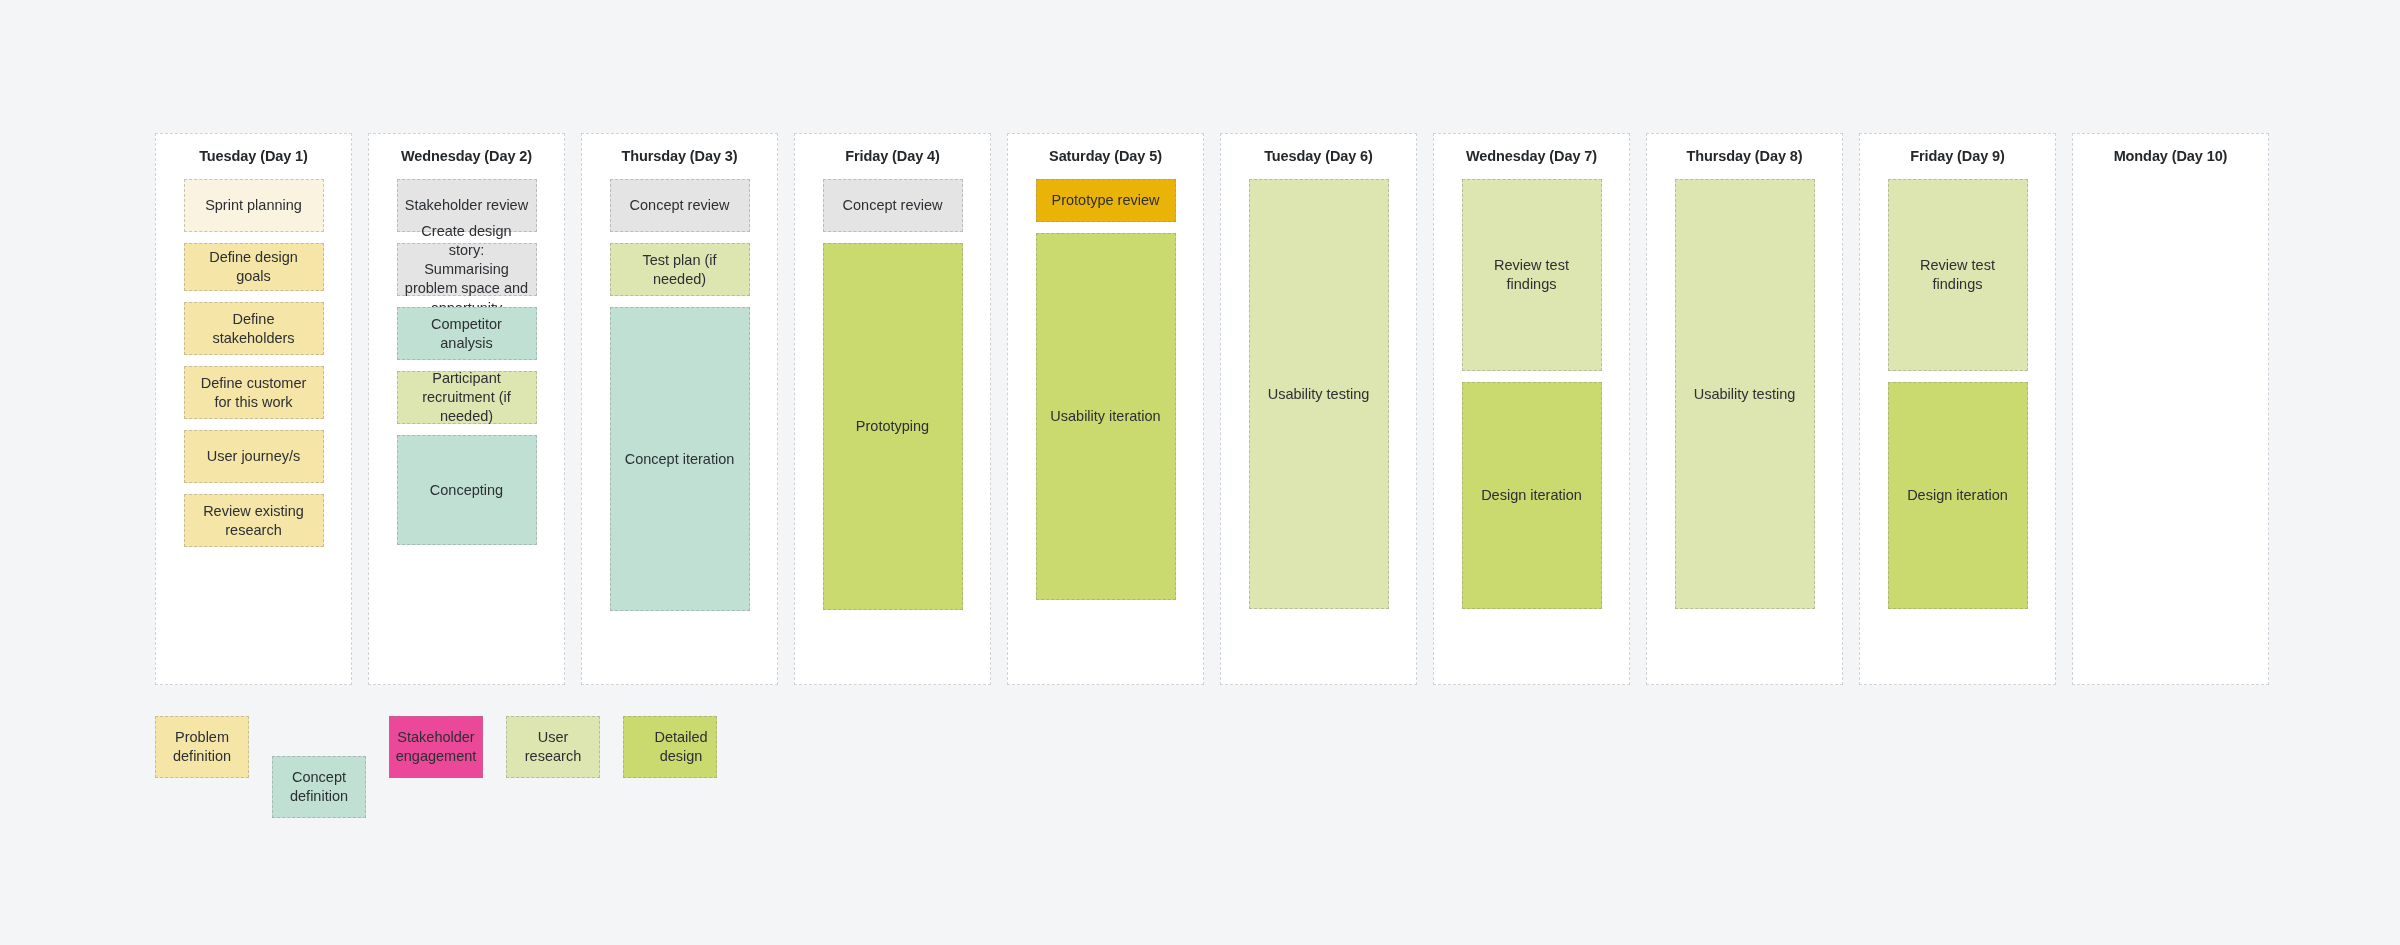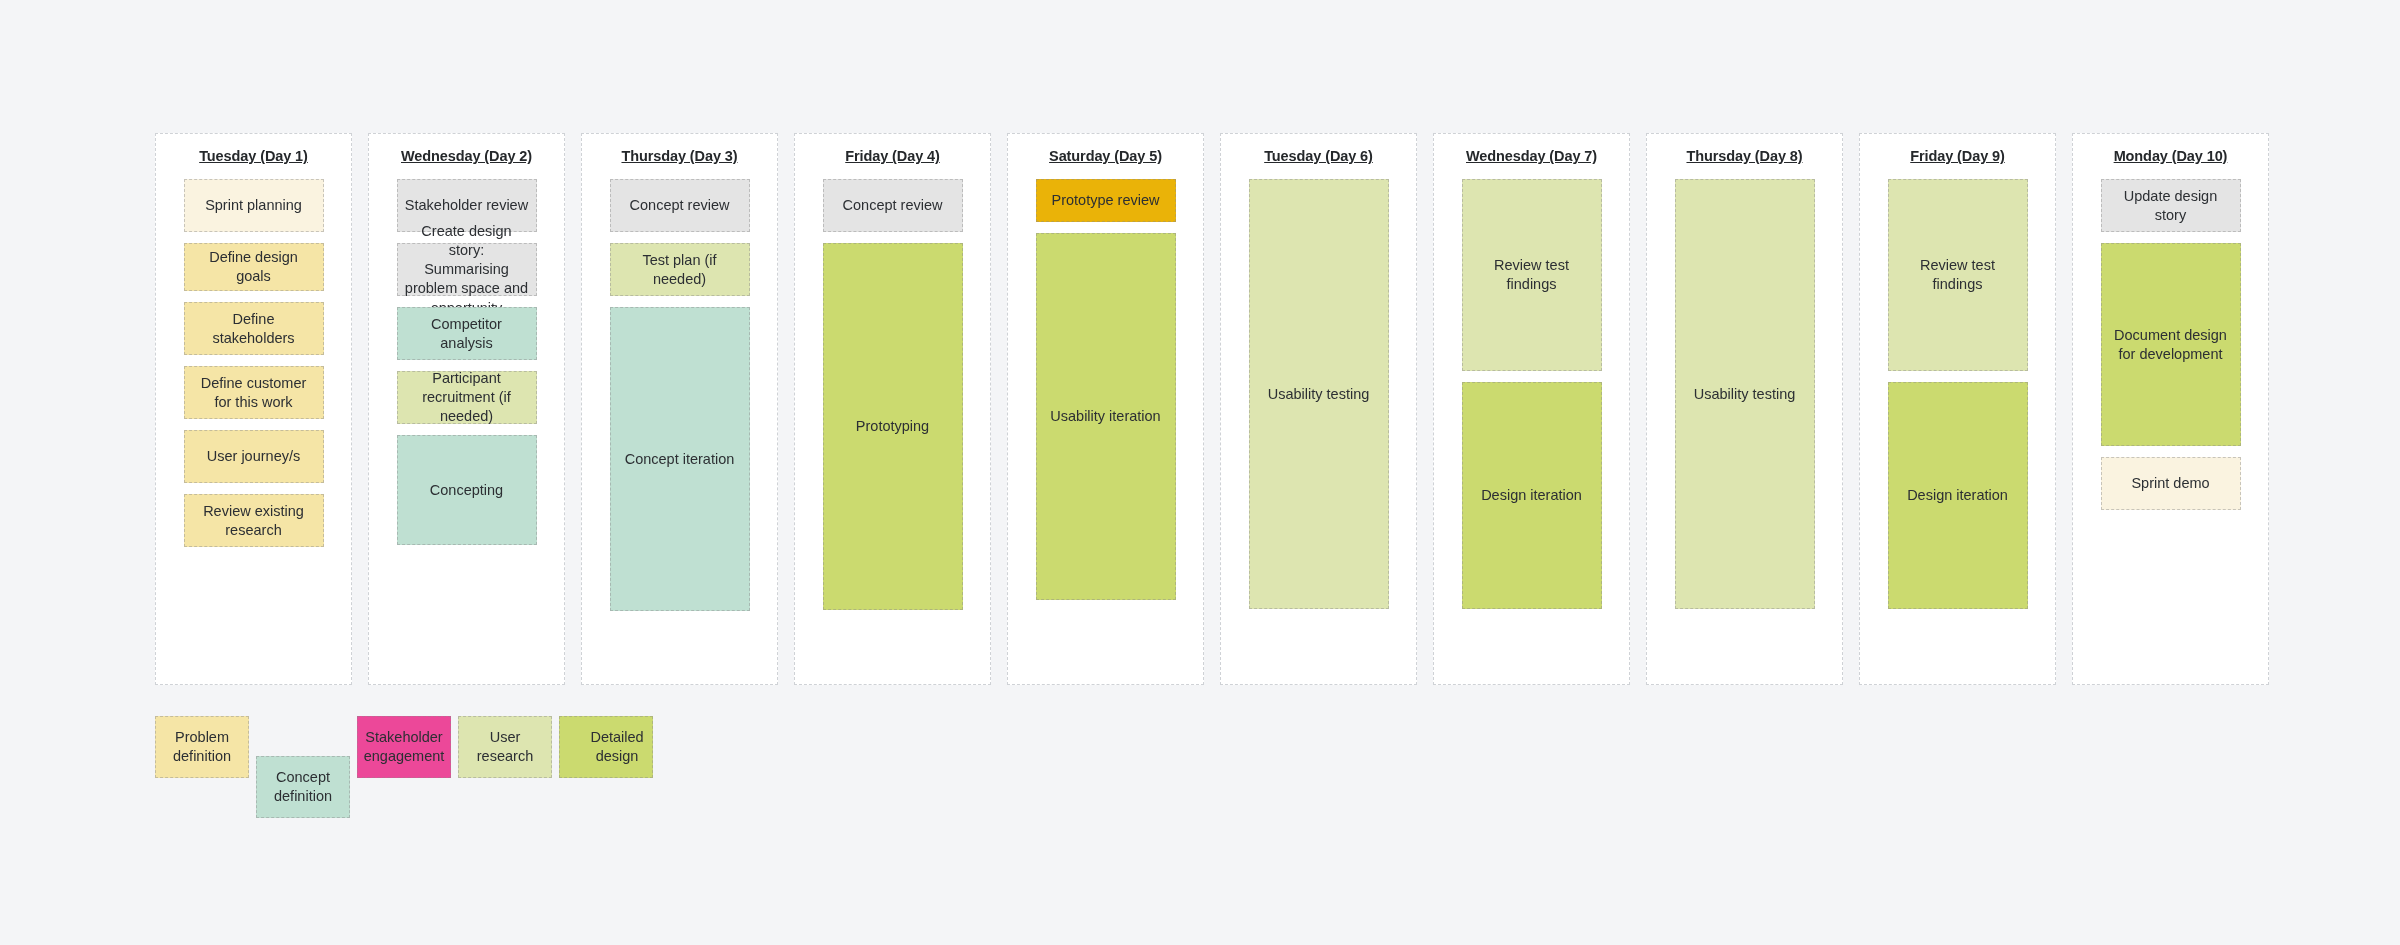--- a/index.html
+++ b/index.html
@@ -38,21 +38,20 @@
 
   .day-header {
     font-size: 14.5px;
     font-weight: bold;
     color: #25282B;
     letter-spacing: -0.1px;
     text-align: center;
     margin-bottom: 14px;
     line-height: 1.2;
     width: 100%;
-    text-decoration: underline;
   }
 
   .cards {
     display: flex;
     flex-direction: column;
     align-items: center;
     width: 100%;
   }
 
   .card {
@@ -70,21 +69,21 @@
     margin-bottom: 11px;
     word-wrap: break-word;
   }
 
   .legend {
     position: absolute;
     left: 155px;
     top: 716px;
     display: flex;
     flex-direction: row;
-    gap: 7px;
+    gap: 23px;
   }
 
   .legend-item {
     height: 62px;
     box-sizing: border-box;
     border: 1px dashed rgba(140,140,140,0.45);
     display: flex;
     align-items: center;
     justify-content: center;
     text-align: center;
@@ -162,25 +161,20 @@
     </div>
     <div class="day-column">
       <div class="day-header">Friday (Day 9)</div>
       <div class="cards">
         <div class="card" style="background: rgb(221, 229, 176); height: 192px;">Review test findings</div>
         <div class="card" style="background: rgb(203, 218, 111); height: 227px;">Design iteration</div>
       </div>
     </div>
     <div class="day-column">
       <div class="day-header">Monday (Day 10)</div>
-      <div class="cards">
-        <div class="card" style="background: rgb(228, 228, 228); height: 53px;">Update design story</div>
-        <div class="card" style="background: rgb(203, 218, 111); height: 203px;">Document design for development</div>
-        <div class="card" style="background: rgb(250, 243, 224); height: 53px;">Sprint demo</div>
-      </div>
     </div>
   </div>
 <div class="legend">
     <div class="legend-item" style="background: rgb(245, 229, 166); width: 94px;">Problem definition</div>
     <div class="legend-item" style="background: rgb(191, 224, 210); width: 94px; margin-top: 40px;">Concept definition</div>
     <div class="legend-item" style="background: #ec4899; width: 94px;">Stakeholder engagement</div>
     <div class="legend-item" style="background: rgb(221, 229, 176); width: 94px;">User research</div>
     <div class="legend-item" style="background: rgb(203, 218, 111); width: 94px; padding-left: 31px;">Detailed design</div>
   </div>
 

